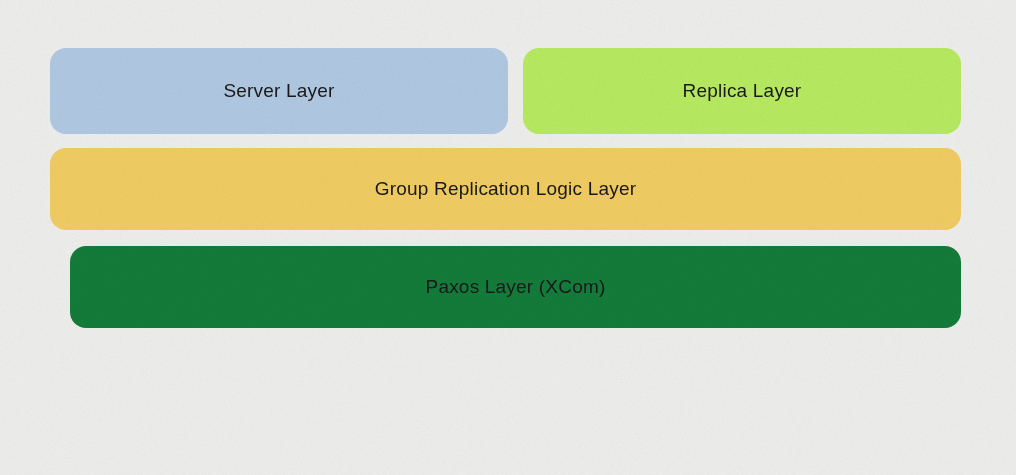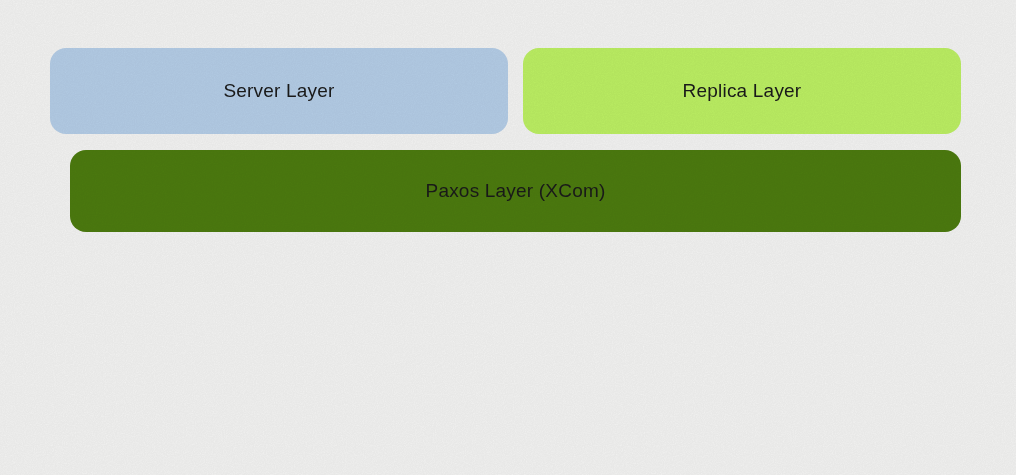--- a/index.html
+++ b/index.html
@@ -65,24 +65,29 @@
 
   <div class="row row-top">
     <div class="box box-server" style="background-color: rgb(182, 207, 233);">
       <span class="label" style="color: rgb(27, 27, 27);">Server Layer</span>
     </div>
     <div class="box box-replica" style="background-color: #bef264;">
       <span class="label" style="color: rgb(27, 27, 27);">Replica Layer</span>
     </div>
   </div>
 
+  <div class="row row-2">
+    <div class="box" style="background-color: rgb(249, 211, 102);">
+      <span class="label" style="color: rgb(27, 27, 27);">Group Replication Logic Layer</span>
+    </div>
+  </div>
 
 
   <div class="row row-4">
-    <div class="box" style="background-color: #4d7c0f; margin-left: 20px;">
+    <div class="box" style="background-color: #15803d; margin-left: 20px;">
       <span class="label" style="color: rgb(27, 27, 27);">Paxos Layer (XCom)</span>
     </div>
   </div>
 
 </div>
 
 <svg class="noise-overlay" xmlns="http://www.w3.org/2000/svg" width="1016" height="475">
   <filter id="paperNoise">
     <feTurbulence type="fractalNoise" baseFrequency="0.9" numOctaves="2" stitchTiles="stitch"></feTurbulence>
     <feColorMatrix type="matrix" values="0 0 0 0 0  0 0 0 0 0  0 0 0 0 0  0.6 0.6 0.6 0 0"></feColorMatrix>

